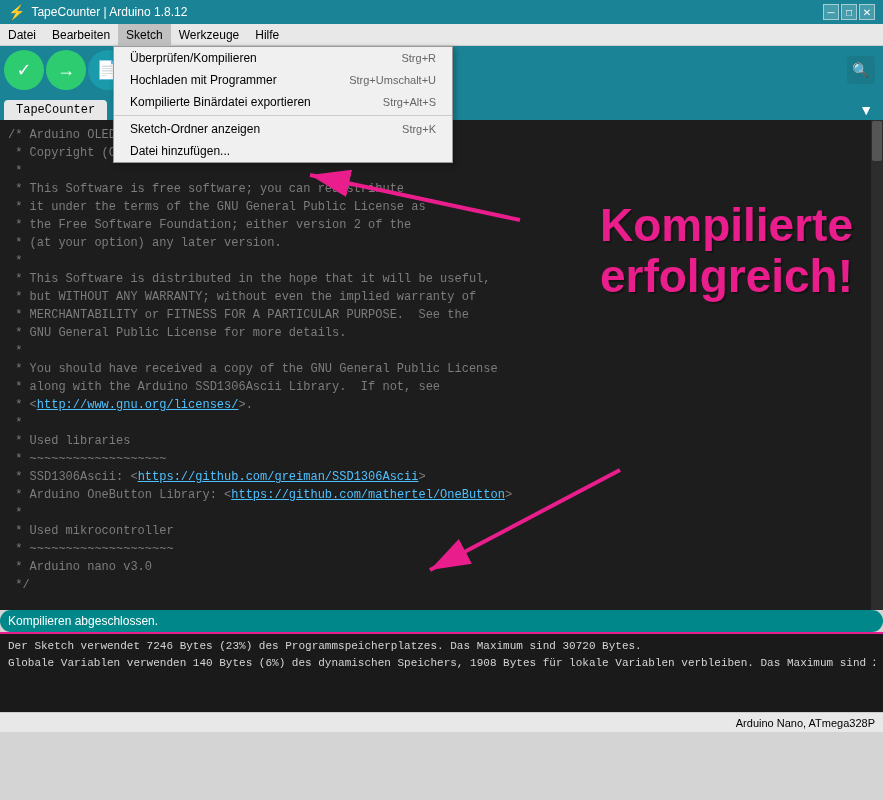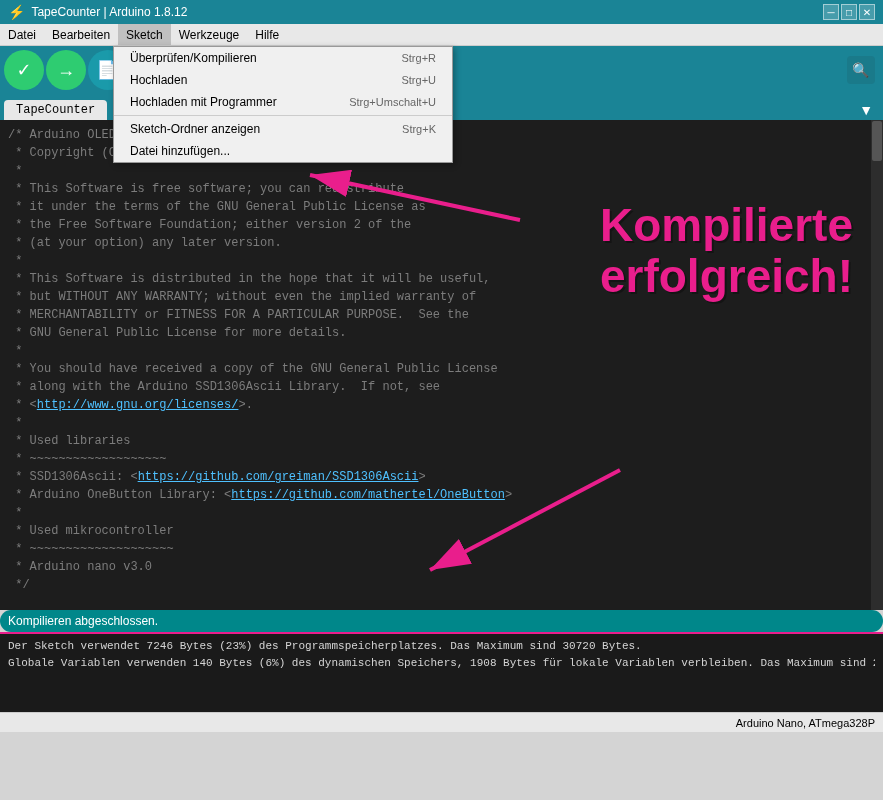--- a/index.html
+++ b/index.html
@@ -251,26 +251,26 @@
   <div class="menu-item active">Sketch</div>
   <div class="menu-item">Werkzeuge</div>
   <div class="menu-item">Hilfe</div>
 
   <div class="sketch-dropdown">
     <div class="dropdown-item">
       <span>Überprüfen/Kompilieren</span>
       <span class="dropdown-shortcut">Strg+R</span>
     </div>
     <div class="dropdown-item">
-      <span>Hochladen</span>
-      <span class="dropdown-shortcut">Strg+U</span>
-    </div>
-    <div class="dropdown-item">
       <span>Hochladen mit Programmer</span>
       <span class="dropdown-shortcut">Strg+Umschalt+U</span>
+    </div>
+    <div class="dropdown-item">
+      <span>Kompilierte Binärdatei exportieren</span>
+      <span class="dropdown-shortcut">Strg+Alt+S</span>
     </div>
     <div class="dropdown-separator"></div>
     <div class="dropdown-item">
       <span>Sketch-Ordner anzeigen</span>
       <span class="dropdown-shortcut">Strg+K</span>
     </div>
     <div class="dropdown-item">
       <span>Datei hinzufügen...</span>
     </div>
   </div>

